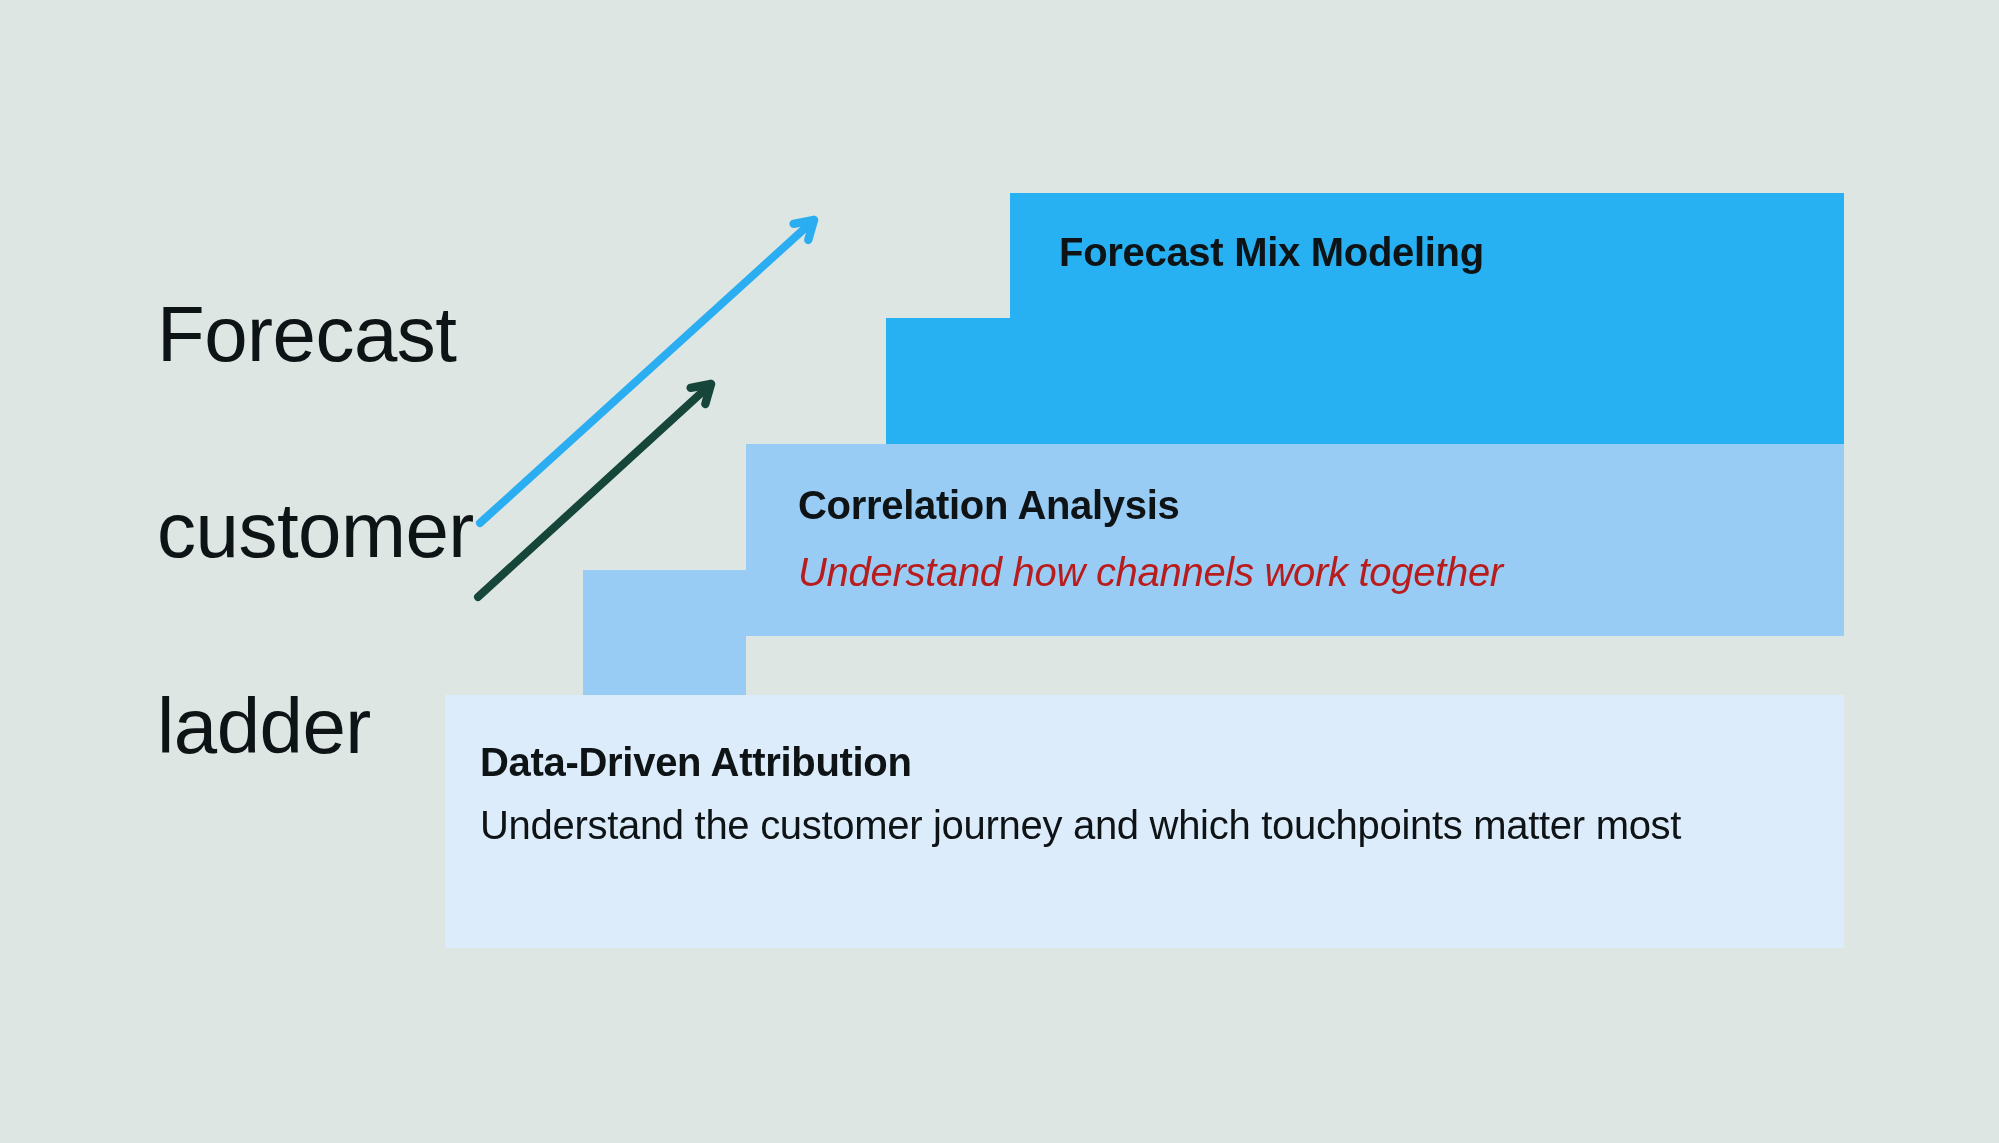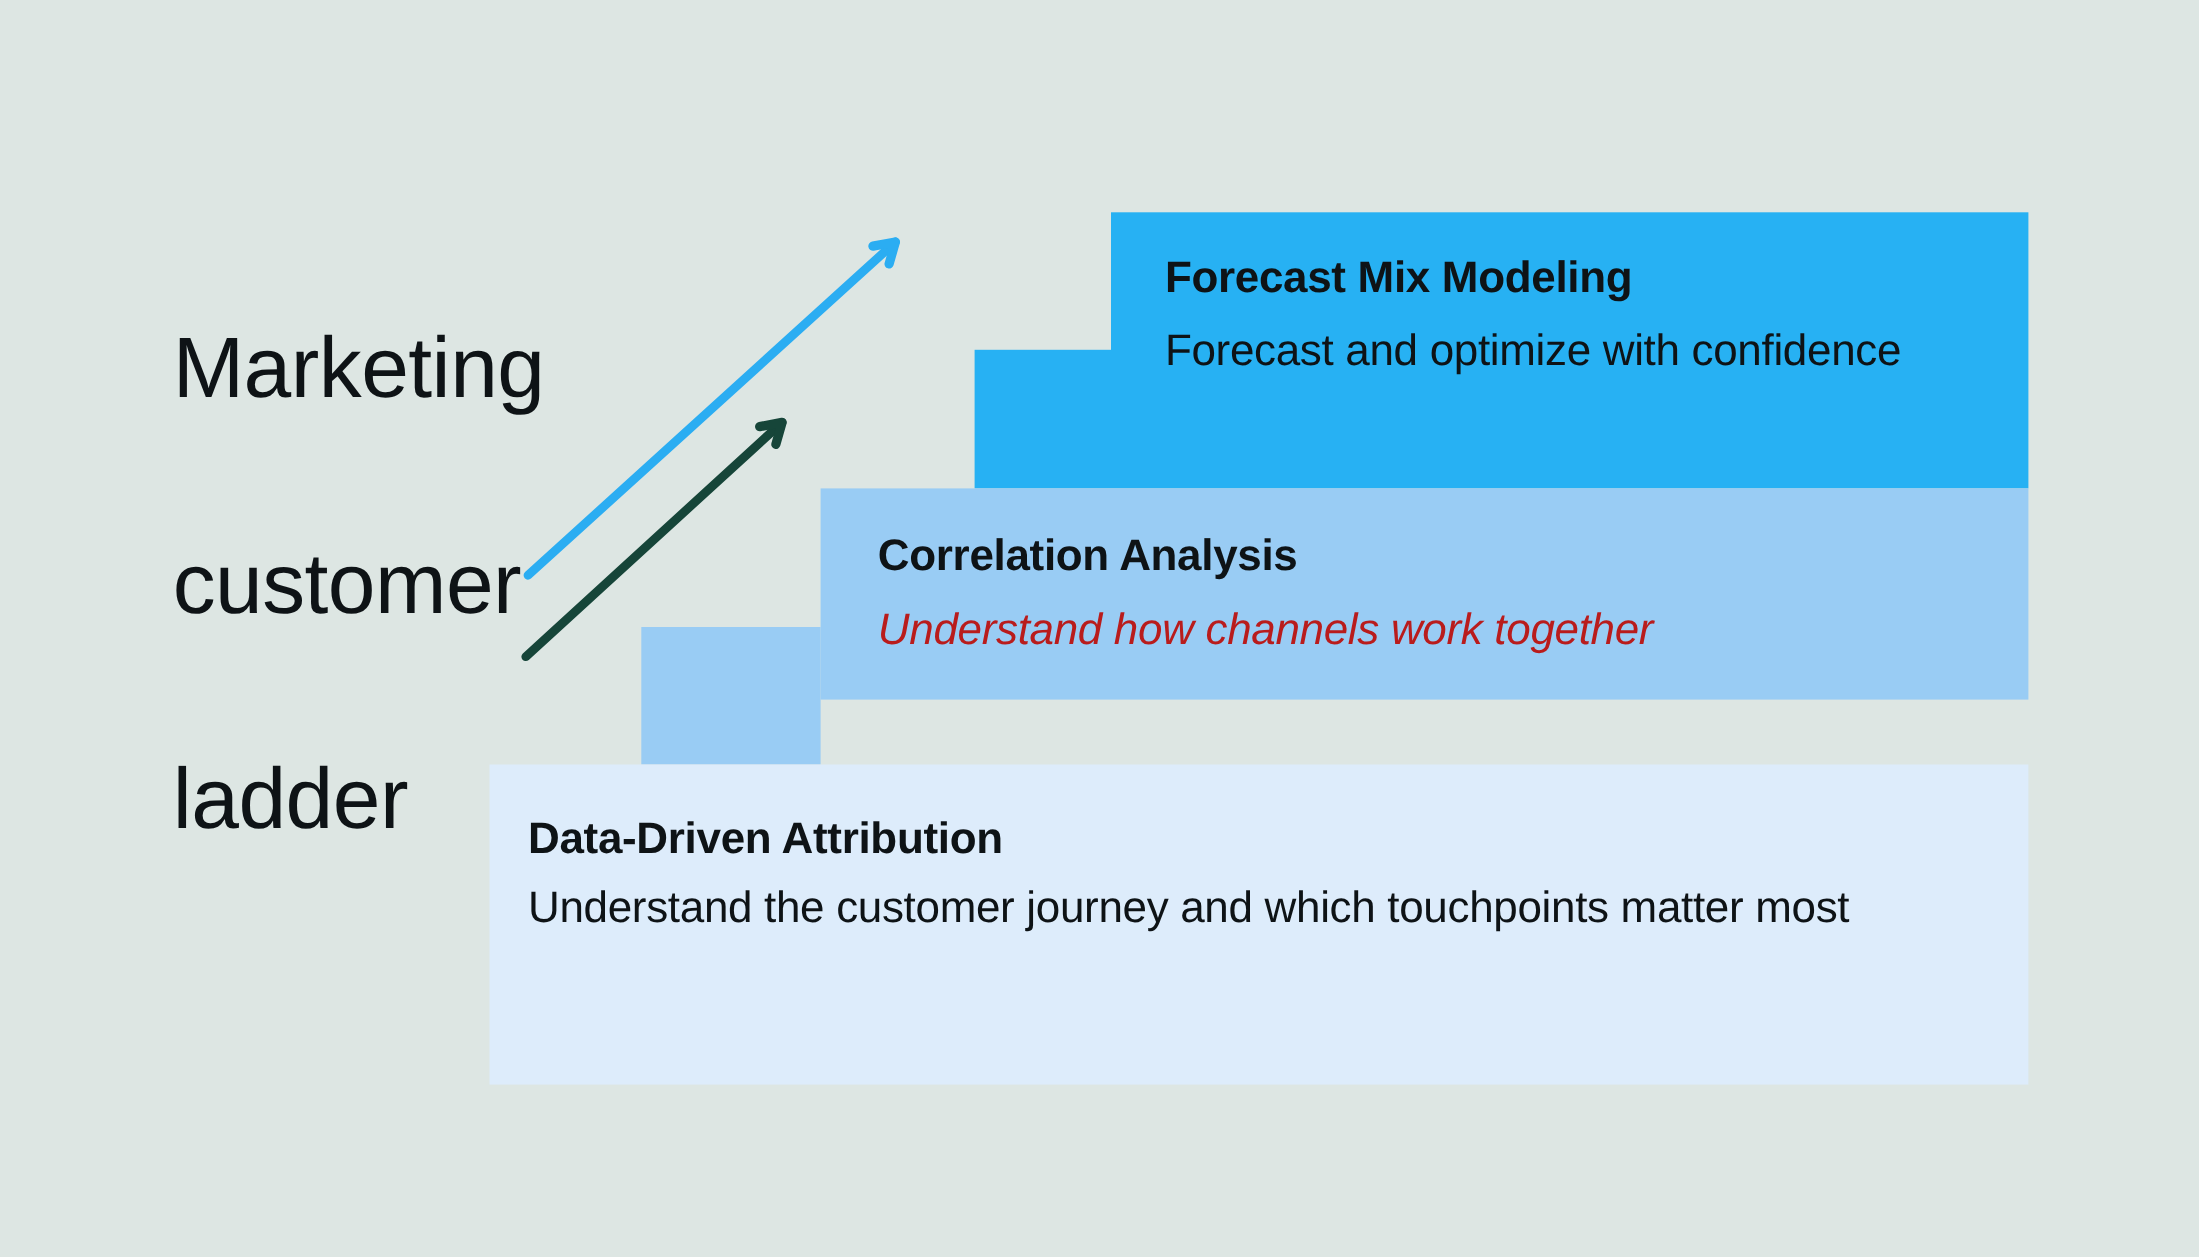--- a/index.html
+++ b/index.html
@@ -56,52 +56,51 @@
   .step-1 { left: 1010px; top: 193px; width: 834px; height: 251px; }
   .step-1 .notch { left: -124px; top: 125px; width: 124px; height: 126px; }
   .step-1 .step-title    { left: 49px; top: 37px; }
   .step-1 .step-subtitle { left: 49px; top: 104px; }
   
   .step-2 { left: 746px; top: 444px; width: 1098px; height: 192px; }
   .step-2 .notch { left: -163px; top: 126px; width: 163px; height: 125px; }
   .step-2 .step-title    { left: 52px; top: 39px; }
   .step-2 .step-subtitle { left: 52px; top: 106px; }
   
-  .step-3 { left: 445px; top: 695px; width: 1399px; height: 291px; }
+  .step-3 { left: 445px; top: 695px; width: 1399px; height: 253px; }
   .step-3 .step-title    { left: 35px; top: 45px; }
   .step-3 .step-subtitle { left: 35px; top: 108px; }
 </style>
 </head>
 <body>
 
 <div class="canvas" style="background-color: rgb(221, 230, 227);">
 
   <h1 class="heading" style="color: rgb(14, 19, 22);">
-    <span>Marketing</span>
+    <span>Forecast</span>
     <span>customer</span>
     <span>ladder</span>
   </h1>
 
   <svg class="arrows-svg" viewBox="0 0 1999 1143">
     <defs>
       <marker id="ah-blue" viewBox="0 0 4 4" refX="3.1" refY="2" markerWidth="4.2" markerHeight="4.2" orient="auto" markerUnits="strokeWidth">
         <path d="M1 0.7 L3.1 2 L1 3.3" fill="none" stroke-width="1" stroke-linecap="round" stroke-linejoin="round" style="stroke: rgb(43, 173, 242);"></path>
       </marker>
       <marker id="ah-green" viewBox="0 0 4 4" refX="3.1" refY="2" markerWidth="4.2" markerHeight="4.2" orient="auto" markerUnits="strokeWidth">
         <path d="M1 0.7 L3.1 2 L1 3.3" fill="none" stroke-width="1" stroke-linecap="round" stroke-linejoin="round" style="stroke: rgb(22, 69, 57);"></path>
       </marker>
     </defs>
     <line x1="480" y1="523" x2="814" y2="220" stroke-width="8" stroke-linecap="round" marker-end="url(#ah-blue)" style="stroke: rgb(43, 173, 242);"></line>
     <line x1="478" y1="597" x2="711" y2="384" stroke-width="8" stroke-linecap="round" marker-end="url(#ah-green)" style="stroke: rgb(22, 69, 57);"></line>
   </svg>
 
   <div class="step step-1" style="background-color: rgb(39, 177, 243);">
     <div class="notch" style="background-color: rgb(39, 177, 243);"></div>
     <div class="step-title" style="color: rgb(14, 19, 22);">Forecast Mix Modeling</div>
-    <div class="step-subtitle" style="color: rgb(14, 19, 22);">Forecast and optimize with confidence</div>
   </div>
 
   <div class="step step-2" style="background-color: rgb(153, 204, 244);">
     <div class="notch" style="background-color: rgb(153, 204, 244);"></div>
     <div class="step-title" style="color: rgb(14, 19, 22);">Correlation Analysis</div>
     <div class="step-subtitle" style="color: #b91c1c; font-style: italic;">Understand how channels work together</div>
   </div>
 
   <div class="step step-3" style="background-color: rgb(221, 236, 251);">
     <div class="step-title" style="color: rgb(14, 19, 22);">Data-Driven Attribution</div>

